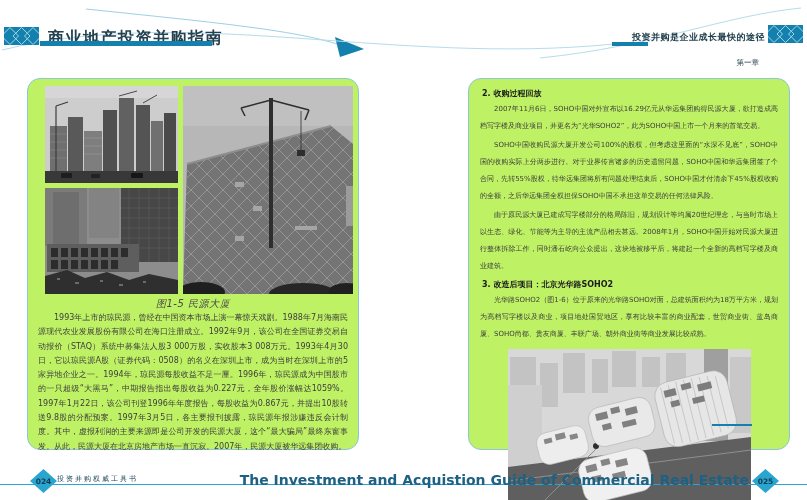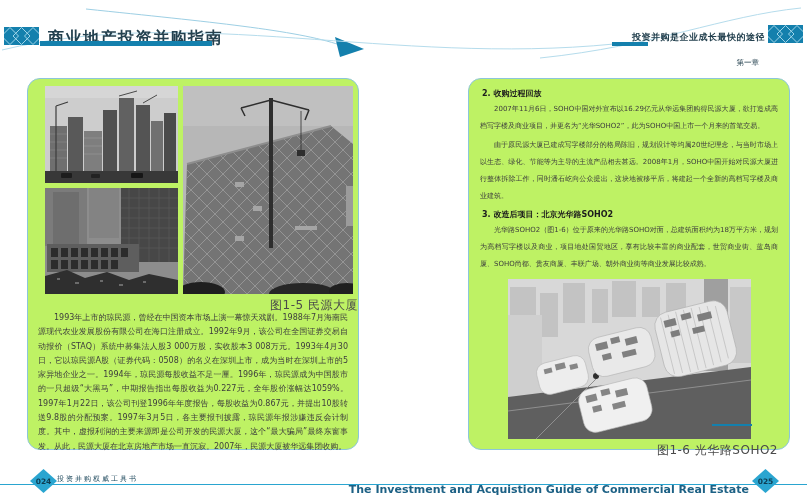--- a/index.html
+++ b/index.html
@@ -17,36 +17,36 @@
   .hdr-bar-right{position:absolute;left:612px;top:42px;width:36px;height:4px;background:#1480ad;}
   
   .pg{position:absolute;top:78px;height:370px;border:1px solid #8cc6da;border-radius:13px;background:#bef264;}
   .pg-left{left:27px;width:330px;}
   .pg-right{left:468px;width:320px;}
   .photo{position:absolute;overflow:hidden;background:#bbb;}
   .photo svg{display:block;width:100%;height:100%;}
   .p1{left:17px;top:7px;width:133px;height:97px;}
   .p2{left:17px;top:109px;width:133px;height:106px;}
   .p3{left:155px;top:7px;width:170px;height:208px;}
-  .caption{font-size:12px;color:#4a4a4a;text-align:right;letter-spacing:0.5px;}
+  .caption{font-size:10px;color:#4a4a4a;text-align:center;letter-spacing:0.5px;font-style:italic;}
   .cap-left{position:absolute;left:0;top:218px;width:100%;}
   .left-para{position:absolute;left:10px;top:232px;width:310px;font-size:8px;line-height:14.3px;
              text-align:justify;text-indent:16px;color:#3d3d3d;}
   .rp-inner{padding:5px 11px 0 11px;}
   .sec{font-size:8px;font-weight:bold;color:#1c1c1c;margin:4px 0 2px 2px;}
   .rp{font-size:7px;line-height:17px;margin:0 0 2px 0;text-align:justify;text-indent:14px;color:#3d3d3d;}
   .p4{position:relative;width:243px;height:160px;margin:6px auto 3px auto;}
   .mini-line{position:absolute;left:243px;top:345px;width:40px;height:2px;background:#1480ad;}
   
   .f-line{position:absolute;left:0;top:484px;width:807px;height:1px;background:#2aa5d0;}
   .f-diamond{position:absolute;top:469px;width:27px;height:24px;}
   .fd-left{left:30px;}
   .fd-right{left:752px;}
   .f-left-text{position:absolute;left:57px;top:474px;font-size:7px;color:#123f54;letter-spacing:2px;}
-  .f-right-text{position:absolute;right:58px;top:483px;font-size:11px;font-weight:bold;color:#1d6185;}
+  .f-right-text{position:absolute;right:58px;top:472px;font-size:14px;font-weight:bold;color:#1d6185;}
 </style>
 </head>
 <body>
 
 <div class="spread">
 
   <svg class="deco" width="807" height="70">
     <path d="M86,9 C210,22 296,30 340,45" stroke="#9dcfe4" stroke-width="1" fill="none"></path>
     <polygon points="335,37 364,49 340,57" fill="#1480ad"></polygon>
     <path d="M2,50 C190,4 392,66 614,44" stroke="#b5dcec" stroke-width="1" fill="none"></path>
@@ -170,20 +170,21 @@
     </div>
 
     <div class="caption cap-left">图1-5 民源大厦</div>
     <div class="left-para">1993年上市的琼民源，曾经在中国资本市场上演一幕惊天戏剧。1988年7月海南民源现代农业发展股份有限公司在海口注册成立。1992年9月，该公司在全国证券交易自动报价（STAQ）系统中募集法人股3 000万股，实收股本3 008万元。1993年4月30日，它以琼民源A股（证券代码：0508）的名义在深圳上市，成为当时在深圳上市的5家异地企业之一。1994年，琼民源每股收益不足一厘。1996年，琼民源成为中国股市的一只超级“大黑马”，中期报告指出每股收益为0.227元，全年股价涨幅达1059%。1997年1月22日，该公司刊登1996年年度报告，每股收益为0.867元，并提出10股转送9.8股的分配预案。1997年3月5日，各主要报刊披露，琼民源年报涉嫌违反会计制度。其中，虚报利润的主要来源即是公司开发的民源大厦，这个“最大骗局”最终东窗事发。从此，民源大厦在北京房地产市场一直沉寂。2007年，民源大厦被华远集团收购。</div>
   </div>
 
   <div class="pg pg-right">
     <div class="rp-inner">
       <div class="sec">2. 收购过程回放</div>
       <p class="rp">2007年11月6日，SOHO中国对外宣布以16.29亿元从华远集团购得民源大厦，欲打造成高档写字楼及商业项目，并更名为“光华SOHO2”，此为SOHO中国上市一个月来的首笔交易。</p>
+      <p class="rp">SOHO中国收购民源大厦开发公司100%的股权，但考虑这里面的“水深不见底”，SOHO中国的收购实际上分两步进行。对于业界传言诸多的历史遗留问题，SOHO中国和华远集团签了个合同，先转55%股权，待华远集团将所有问题处理结束后，SOHO中国才付清余下45%股权收购的全额，之后华远集团全权担保SOHO中国不承担这单交易的任何法律风险。</p>
       <p class="rp">由于原民源大厦已建成写字楼部分的格局陈旧，规划设计等均属20世纪理念，与当时市场上以生态、绿化、节能等为主导的主流产品相去甚远。2008年1月，SOHO中国开始对民源大厦进行整体拆除工作，同时潘石屹向公众提出，这块地被移平后，将建起一个全新的高档写字楼及商业建筑。</p>
       <div class="sec">3. 改造后项目：北京光华路SOHO2</div>
       <p class="rp">光华路SOHO2（图1-6）位于原来的光华路SOHO对面，总建筑面积约为18万平方米，规划为高档写字楼以及商业，项目地处国贸地区，享有比较丰富的商业配套，世贸商业街、蓝岛商厦、SOHO尚都、贵友商厦、丰联广场、朝外商业街等商业发展比较成熟。</p>
 
       <div class="photo p4">
         <svg viewBox="0 0 243 160" preserveAspectRatio="none">
           <rect width="243" height="160" fill="#d8d8d8"></rect>
           <g fill="#c3c3c3">
             <rect x="2" y="8" width="26" height="60"></rect>
               <rect x="32" y="14" width="18" height="44"></rect>

